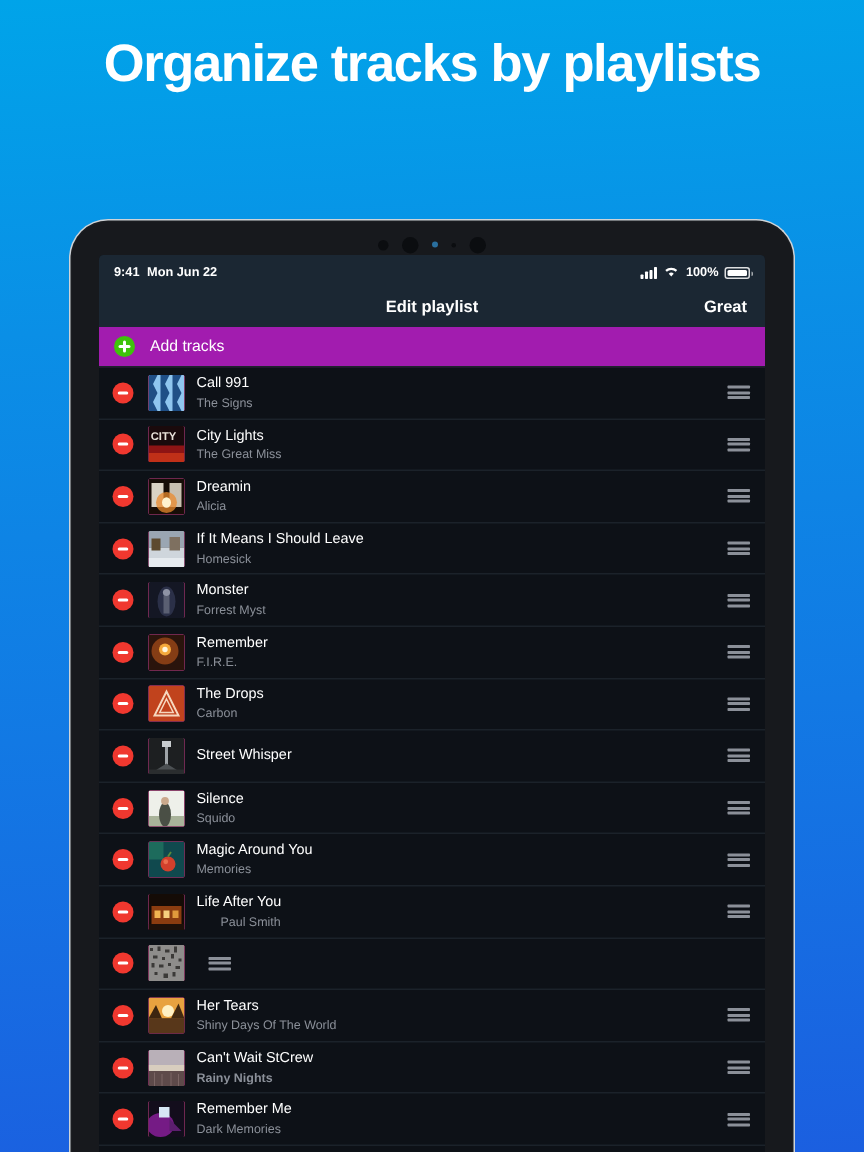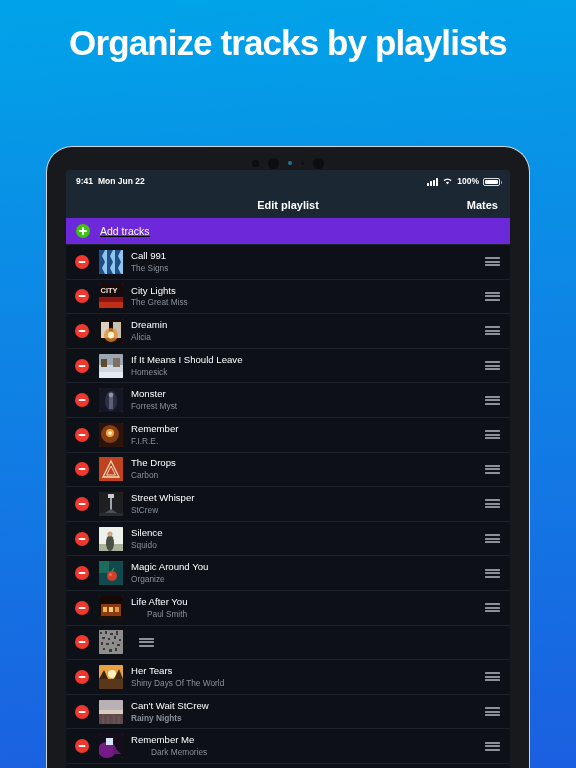--- a/index.html
+++ b/index.html
@@ -86,23 +86,22 @@
     position:relative; padding:0 12px;
   }
   .nav-title{ color:#fff; font-size:11px; font-weight:bold; }
   .nav-done{ position:absolute; right:12px; color:#fff; font-size:11px; font-weight:bold; }
 
   
   .addrow{
     flex:0 0 27px; height:27px;
     display:flex; align-items:center; gap:10px;
     padding-left:10px;
-    background:#6d28d9;
+    background:#a21caf;
     border-bottom:1px solid #1d242c;
-    text-decoration:underline;
   }
   .plus{
     width:14px; height:14px; border-radius:50%;
     background:#3fc30b; position:relative; flex:0 0 14px;
   }
   .plus::before,.plus::after{
     content:""; position:absolute; background:#fff; border-radius:1px;
     left:50%; top:50%; transform:translate(-50%,-50%);
   }
   .plus::before{ width:8px; height:2px; }
@@ -181,21 +180,21 @@
           </span>
           <span class="pct">100%</span>
           <span class="batt">
               <i></i>
             </span>
         </div>
       </div>
 
       <div class="navbar">
         <span class="nav-title">Edit playlist</span>
-        <span class="nav-done">Mates</span>
+        <span class="nav-done">Great</span>
       </div>
 
       <div class="addrow">
         <span class="plus"></span>
         <span class="addlabel">Add tracks</span>
       </div>
 
       <div class="tracklist" id="tracklist">
           <div class="track">
             <span class="minus"></span>
@@ -347,21 +346,20 @@
               <svg viewBox="0 0 24 24">
                 <rect width="24" height="24" fill="#1d1f21"></rect>
                 <rect x="9" y="2" width="6" height="4" fill="#c9cdd0"></rect>
                 <rect x="11" y="6" width="2" height="12" fill="#9fa4a8"></rect>
                 <path d="M4 22 L12 17 L20 22 Z" fill="#4c5053"></path>
                 <rect y="21" width="24" height="3" fill="#2a2d2f"></rect>
               </svg>
             </span>
             <span class="meta">
               <span class="t-title" style="display: block;">Street Whisper</span>
-              <span class="t-artist" style="display: block;">StCrew</span>
             </span>
             <span class="handle">
               <i></i>
               <i></i>
               <i></i>
             </span>
           </div>
           <div class="track">
             <span class="minus"></span>
             <span class="art">
@@ -388,21 +386,21 @@
               <svg viewBox="0 0 24 24">
                 <rect width="24" height="24" fill="#10494e"></rect>
                 <rect x="0" y="0" width="10" height="12" fill="#1d6b5c"></rect>
                 <circle cx="13" cy="15" r="5" fill="#d2402c"></circle>
                 <circle cx="11.5" cy="13.5" r="1.6" fill="#f07a57" opacity=".8"></circle>
                 <path d="M13 10 l2-3" stroke="#5c8b3a" stroke-width="1.2"></path>
               </svg>
             </span>
             <span class="meta">
               <span class="t-title" style="display: block;">Magic Around You</span>
-              <span class="t-artist" style="display: block;">Organize</span>
+              <span class="t-artist" style="display: block;">Memories</span>
             </span>
             <span class="handle">
               <i></i>
               <i></i>
               <i></i>
             </span>
           </div>
           <div class="track">
             <span class="minus"></span>
             <span class="art">
@@ -508,21 +506,21 @@
             <span class="art">
               <svg viewBox="0 0 24 24">
                 <rect width="24" height="24" fill="#130d1c"></rect>
                 <ellipse cx="8" cy="16" rx="9" ry="8" fill="#8e1fa0" opacity=".8"></ellipse>
                 <rect x="7" y="4" width="7" height="7" fill="#d8e6f5"></rect>
                 <path d="M14 12 L22 20 H14 Z" fill="#5c1e6e"></path>
               </svg>
             </span>
             <span class="meta">
               <span class="t-title" style="display: block;">Remember Me</span>
-              <span class="t-artist" style="display: block; margin-left: 20px;">Dark Memories</span>
+              <span class="t-artist" style="display: block;">Dark Memories</span>
             </span>
             <span class="handle">
               <i></i>
               <i></i>
               <i></i>
             </span>
           </div>
         </div>
 
     </div>

